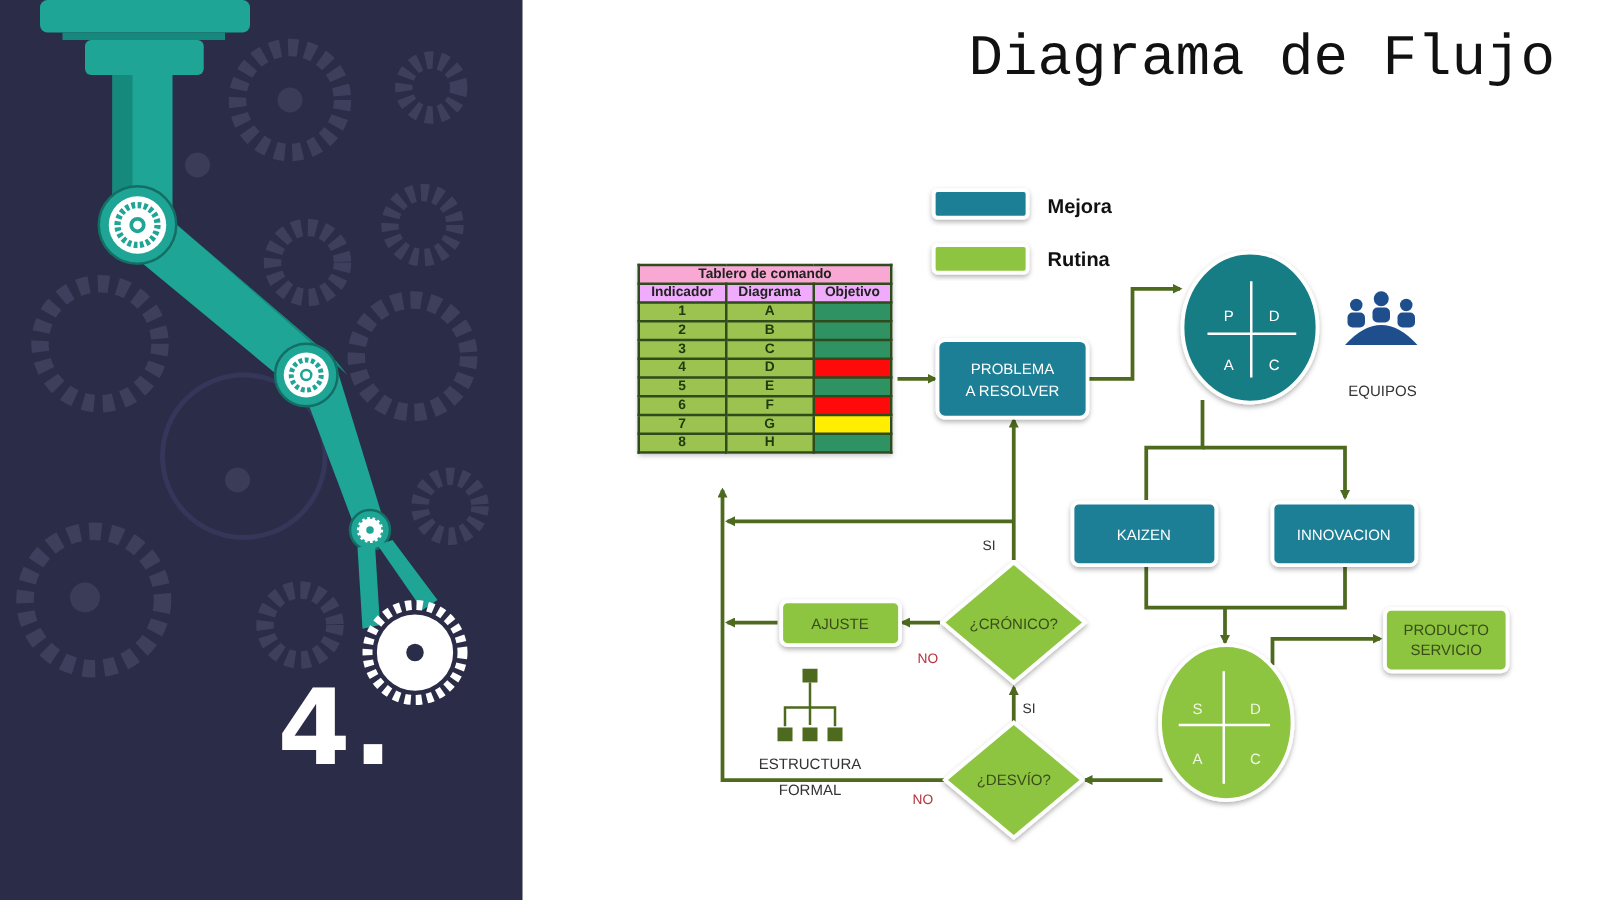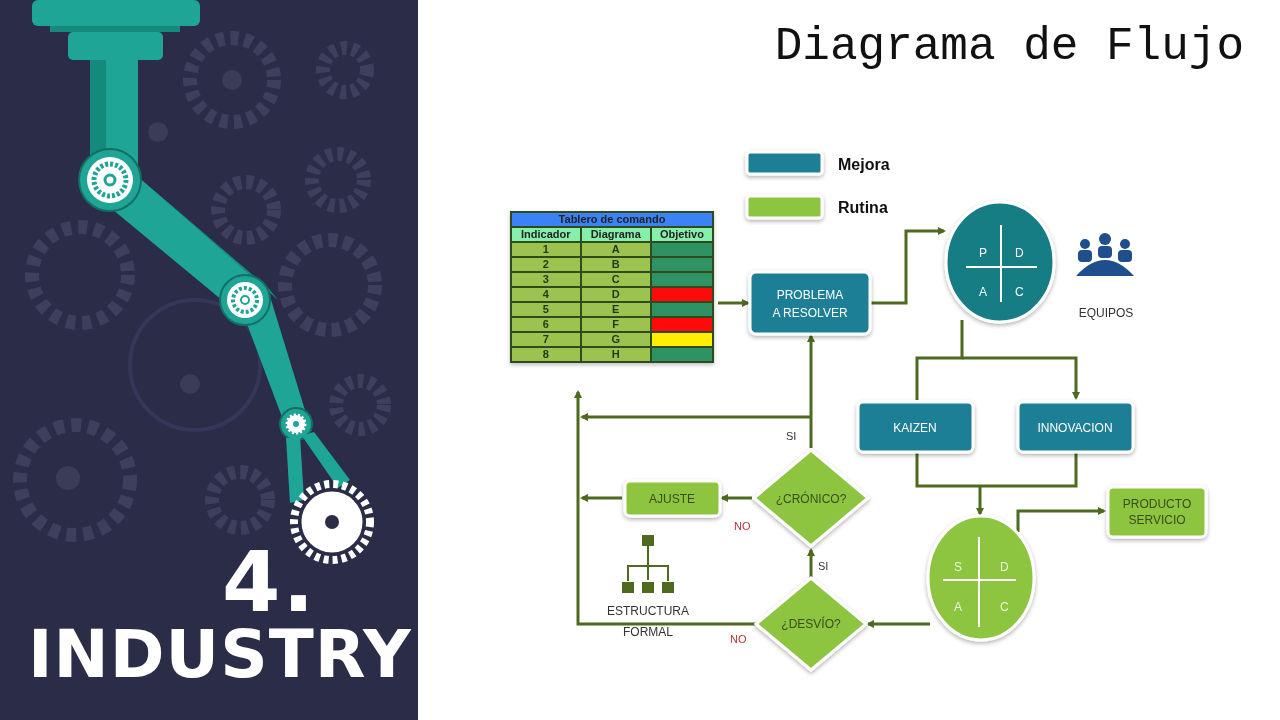--- a/index.html
+++ b/index.html
@@ -6,22 +6,22 @@
   body { width:1280px; height:720px; position:relative; overflow:hidden; background:#ffffff; font-family:"Liberation Sans", sans-serif; }
   #left-panel { position:absolute; left:0; top:0; width:418px; height:720px; background:#2b2c47; overflow:hidden; }
   #left-panel svg { position:absolute; left:0; top:0; }
   .brand-num { position:absolute; left:222px; top:540px; font-family:"DejaVu Sans", sans-serif; font-weight:bold; font-size:84px; color:#ffffff; line-height:1; letter-spacing:2px; }
   .brand-word { position:absolute; left:28px; top:622px; font-family:"DejaVu Sans", sans-serif; font-weight:bold; font-size:66px; color:#ffffff; line-height:1; letter-spacing:1px; }
   #slide-title { position:absolute; right:36px; top:24px; font-family:Liberation Mono, monospace; font-size:46px; color:#111111; line-height:1; }
   .lbl { font-family:"Liberation Sans", sans-serif; }
   
   #dashboard-table { position:absolute; left:510px; top:211px; width:204px; border-collapse:collapse; font-family:"Liberation Sans", sans-serif; font-weight:bold; font-size:11px; color:#222; box-shadow:0 2px 4px rgba(0,0,0,.25); }
   #dashboard-table td, #dashboard-table th { border:2px solid #2f4a1c; height:13px; padding:0; text-align:center; line-height:13px; }
-  #dashboard-table .caption-cell { background:#3b82f6; font-weight:bold; }
-  #dashboard-table th { background:#86efac; }
+  #dashboard-table .caption-cell { background:#f9a8d4; font-weight:bold; }
+  #dashboard-table th { background:#f0abfc; }
   #dashboard-table td.ind, #dashboard-table td.obj { background:#9cc34f; color:#1d3a10; }
   .flow-text { font-family:"Liberation Sans", sans-serif; fill:#ffffff; font-size:12px; }
 </style>
 </head>
 <body>
 
 <div id="left-panel">
   <svg width="418" height="720" viewBox="0 0 418 720">
 
     <g fill="none" stroke="#3d3f5c" stroke-width="14">
@@ -77,21 +77,20 @@
     <polygon points="302,436 314,432 350,480 338,488" fill="#1ea596"></polygon>
 
     <g>
       <circle cx="332" cy="522" r="38" fill="none" stroke="#ffffff" stroke-width="8" stroke-dasharray="5 4"></circle>
       <circle cx="332" cy="522" r="32" fill="#ffffff" stroke="#2b2c47" stroke-width="3"></circle>
       <circle cx="332" cy="522" r="26" fill="#ffffff"></circle>
       <circle cx="332" cy="522" r="7" fill="#2b2c47"></circle>
     </g>
   </svg>
   <div class="brand-num">4.</div>
-  <div class="brand-word">INDUSTRY</div>
 </div>
 
 <div id="slide-title">Diagrama de Flujo</div>
 
 <svg width="1280" height="720" viewBox="0 0 1280 720" style="position:absolute;left:0;top:0;">
   <defs>
     <marker id="arr" markerWidth="8" markerHeight="8" refX="6" refY="4" orient="auto" markerUnits="userSpaceOnUse">
       <path d="M0,0 L8,4 L0,8 z" fill="#4e6a1e"></path>
     </marker>
     <filter id="sh" x="-20%" y="-20%" width="140%" height="150%">

